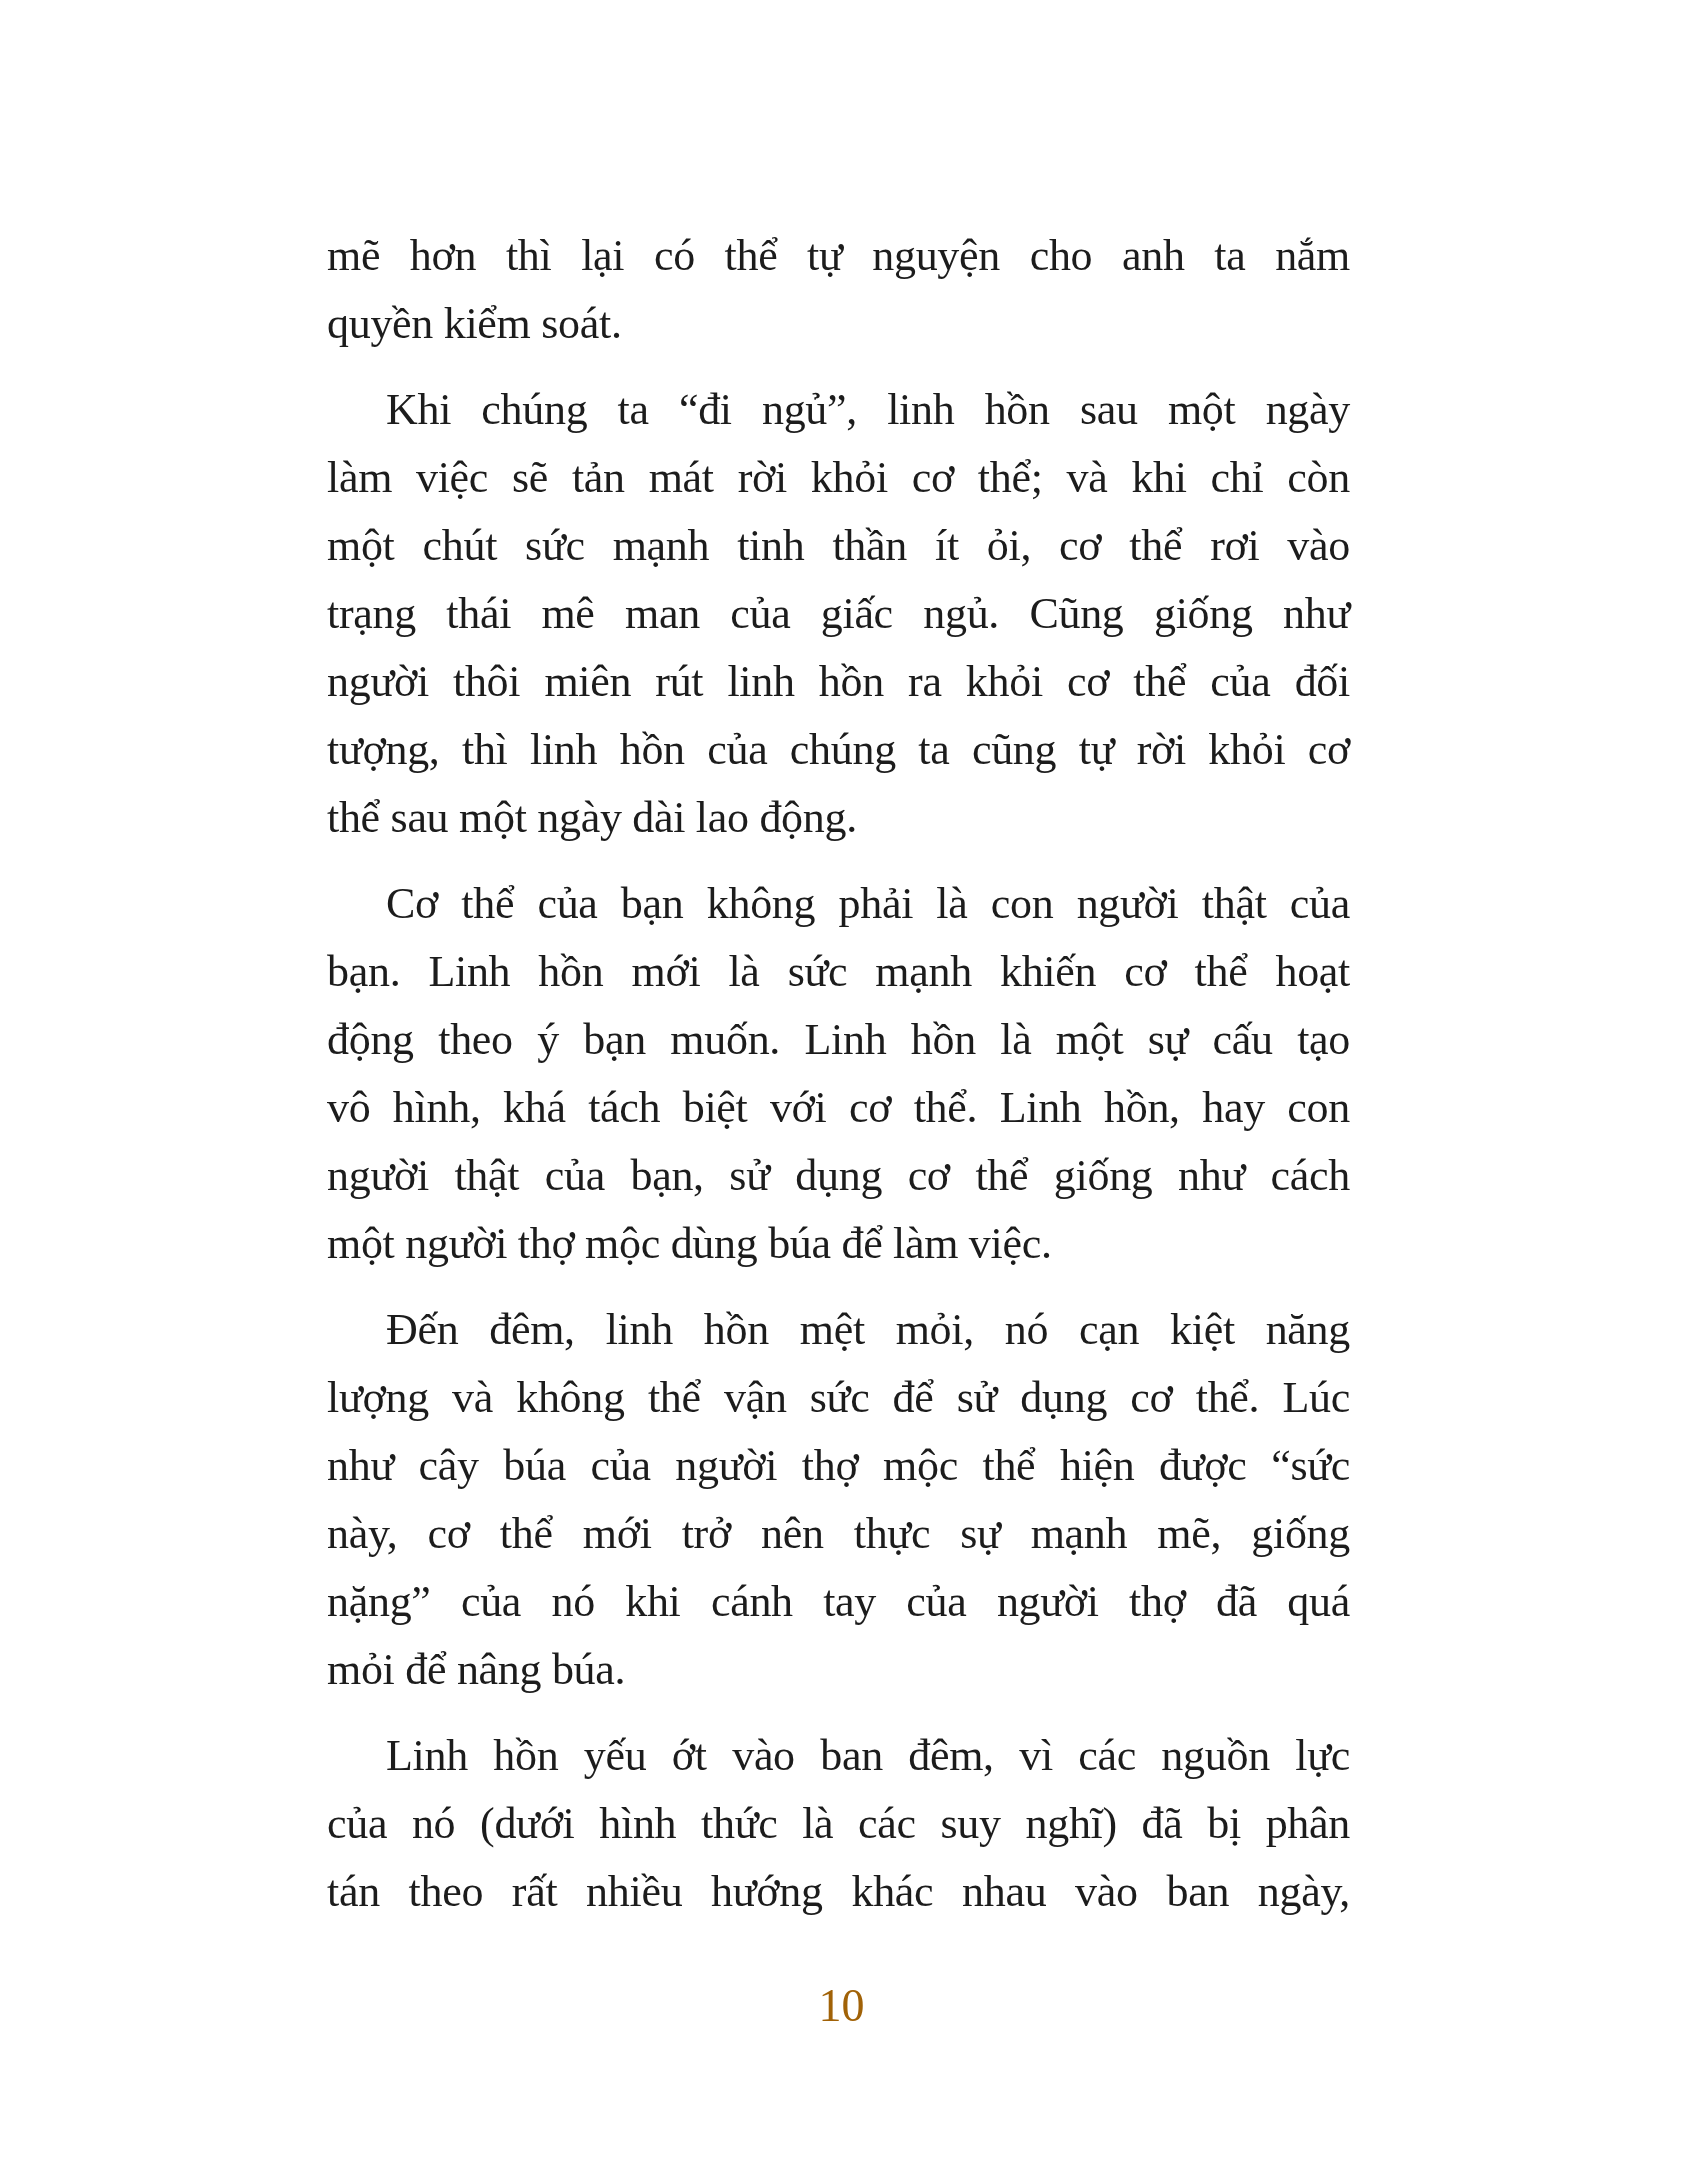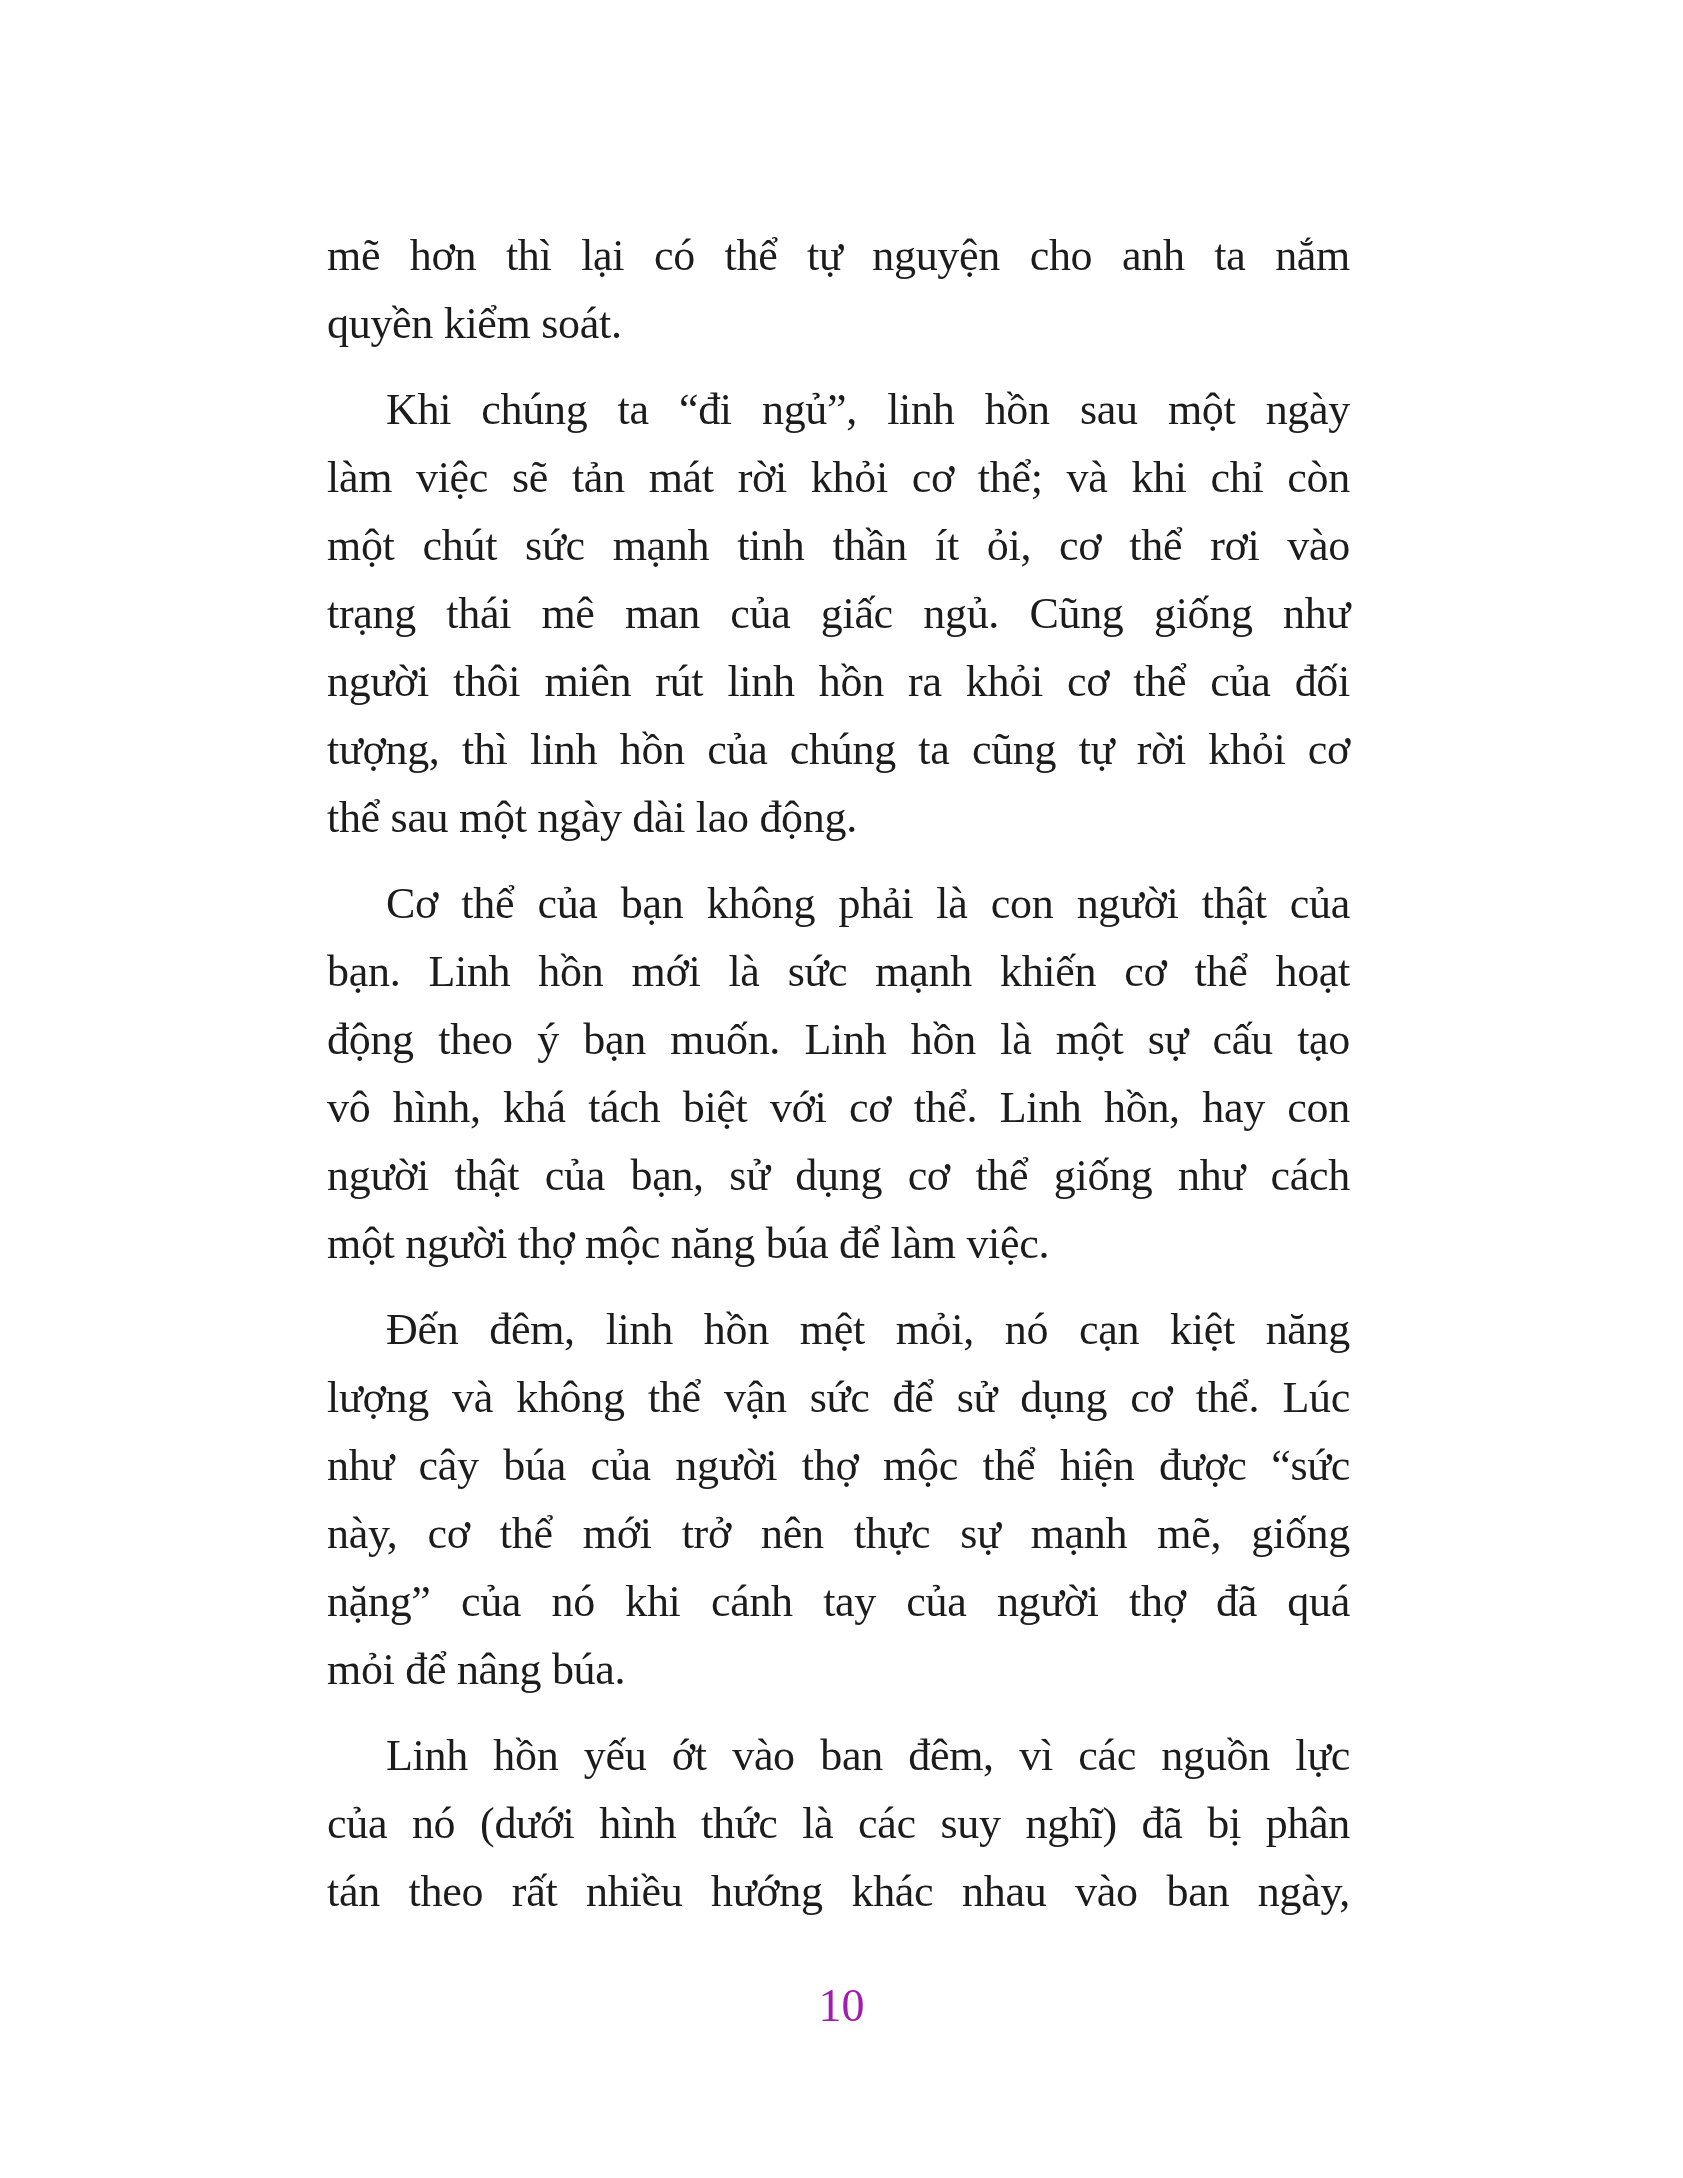--- a/index.html
+++ b/index.html
@@ -46,21 +46,21 @@
   }
   .page-number {
     position: absolute;
     left: 0;
     top: 1978px;
     width: 1683px;
     text-align: center;
     font-family: "Liberation Serif", "DejaVu Serif", serif;
     font-size: 46px;
     line-height: 55px;
-    color: #a21caf;
+    color: #a16207;
   }
 </style>
 </head>
 <body>
 
 <div class="page">
 
   <div class="text-block">
 
     <p class="paragraph">
@@ -80,21 +80,21 @@
       <div class="line end">thể sau một ngày dài lao động.</div>
     <p></p>
 
     <p class="paragraph">
       </p>
       <div class="line indent">Cơ thể của bạn không phải là con người thật của</div>
       <div class="line">bạn. Linh hồn mới là sức mạnh khiến cơ thể hoạt</div>
       <div class="line">động theo ý bạn muốn. Linh hồn là một sự cấu tạo</div>
       <div class="line">vô hình, khá tách biệt với cơ thể. Linh hồn, hay con</div>
       <div class="line">người thật của bạn, sử dụng cơ thể giống như cách</div>
-      <div class="line end">một người thợ mộc năng búa để làm việc.</div>
+      <div class="line end">một người thợ mộc dùng búa để làm việc.</div>
     <p></p>
 
     <p class="paragraph">
       </p>
       <div class="line indent">Đến đêm, linh hồn mệt mỏi, nó cạn kiệt năng</div>
       <div class="line">lượng và không thể vận sức để sử dụng cơ thể. Lúc</div>
       <div class="line">như cây búa của người thợ mộc thể hiện được “sức</div>
       <div class="line">này, cơ thể mới trở nên thực sự mạnh mẽ, giống</div>
       <div class="line">nặng” của nó khi cánh tay của người thợ đã quá</div>
       <div class="line end">mỏi để nâng búa.</div>

